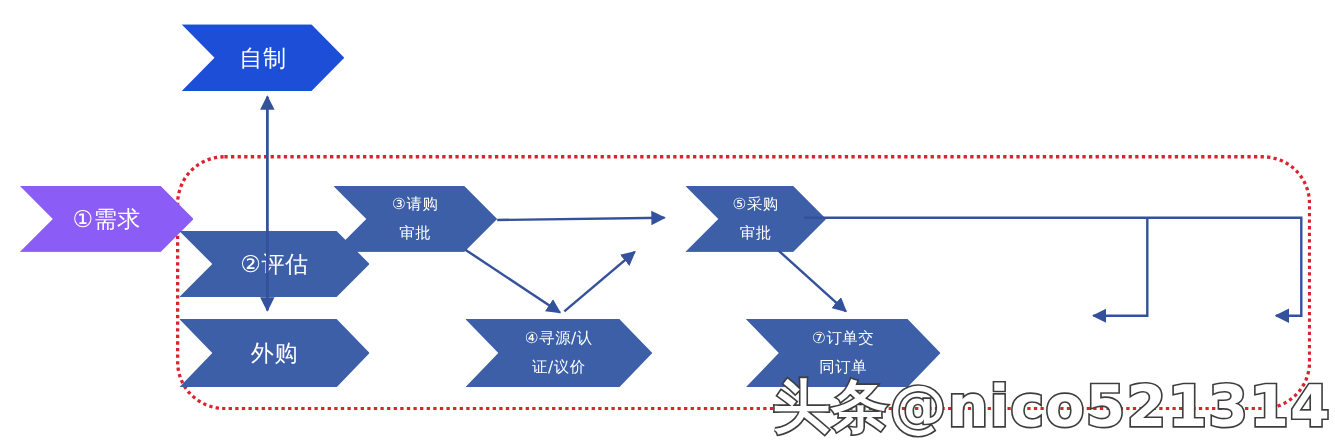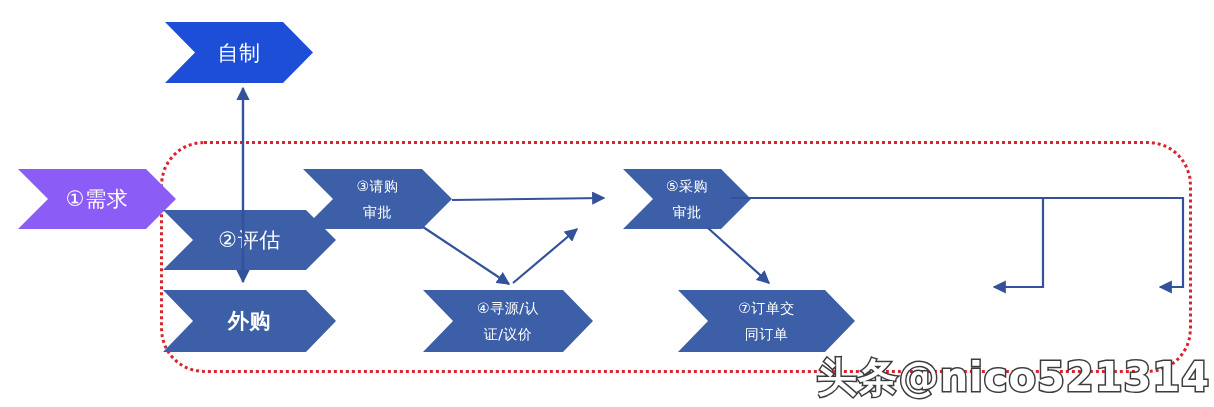--- a/index.html
+++ b/index.html
@@ -26,31 +26,31 @@
     font-size:14px; line-height:26px;
     white-space:pre-line;
     clip-path:polygon(0 0, calc(100% - 30px) 0, 100% 50%, calc(100% - 30px) 100%, 0 100%, 30px 50%);
     z-index:2;
     letter-spacing:0.5px;
   }
   .blue  { background:#3c5fa8; }
   .lblue { background:#8b5cf6; }
   .gray  { background:#1d4ed8; }
   .one-line { font-size:21px; }
-  .bold  { font-weight:bold; }
+  .bold  { font-weight:normal; }
   .connectors {
     position:absolute; left:0; top:0;
     z-index:3;
     pointer-events:none;
   }
   .watermark {
     position:absolute;
     right:4px; bottom:2px;
     z-index:4;
-    font-size:40px;
+    font-size:52px;
     font-weight:bold;
     color:#ffffff;
     -webkit-text-stroke:3px #3d3d3d;
     paint-order:stroke fill;
     letter-spacing:1px;
     white-space:nowrap;
   }
 </style>
 </head>
 <body>

